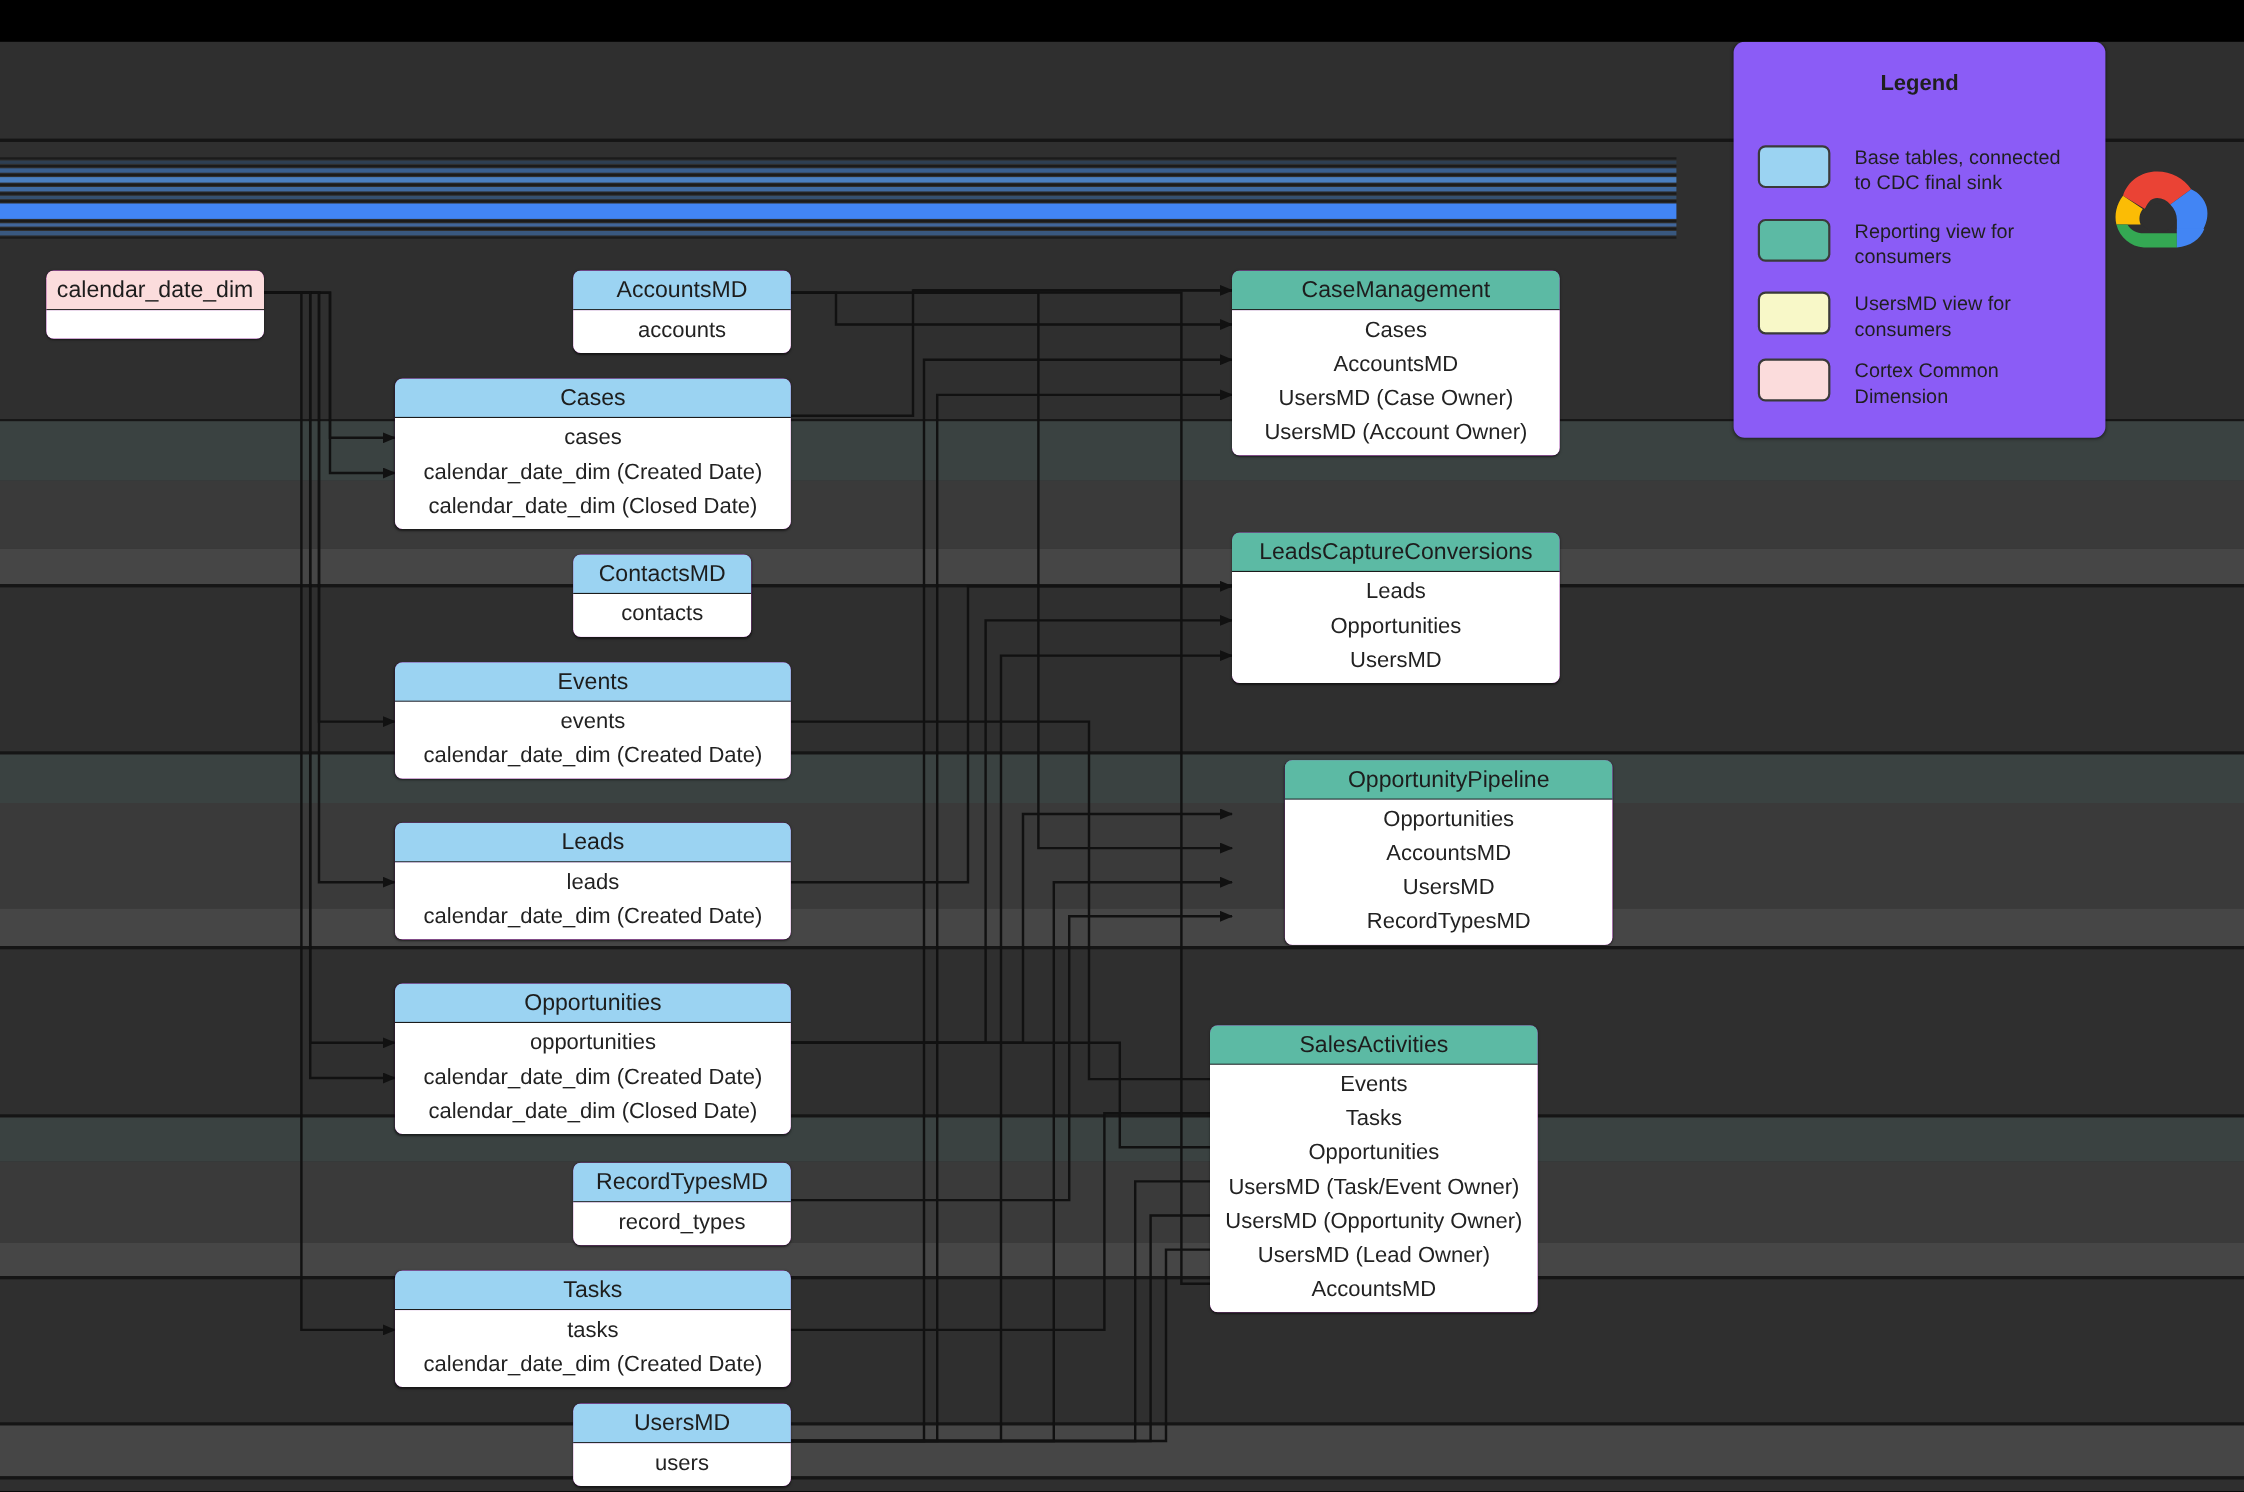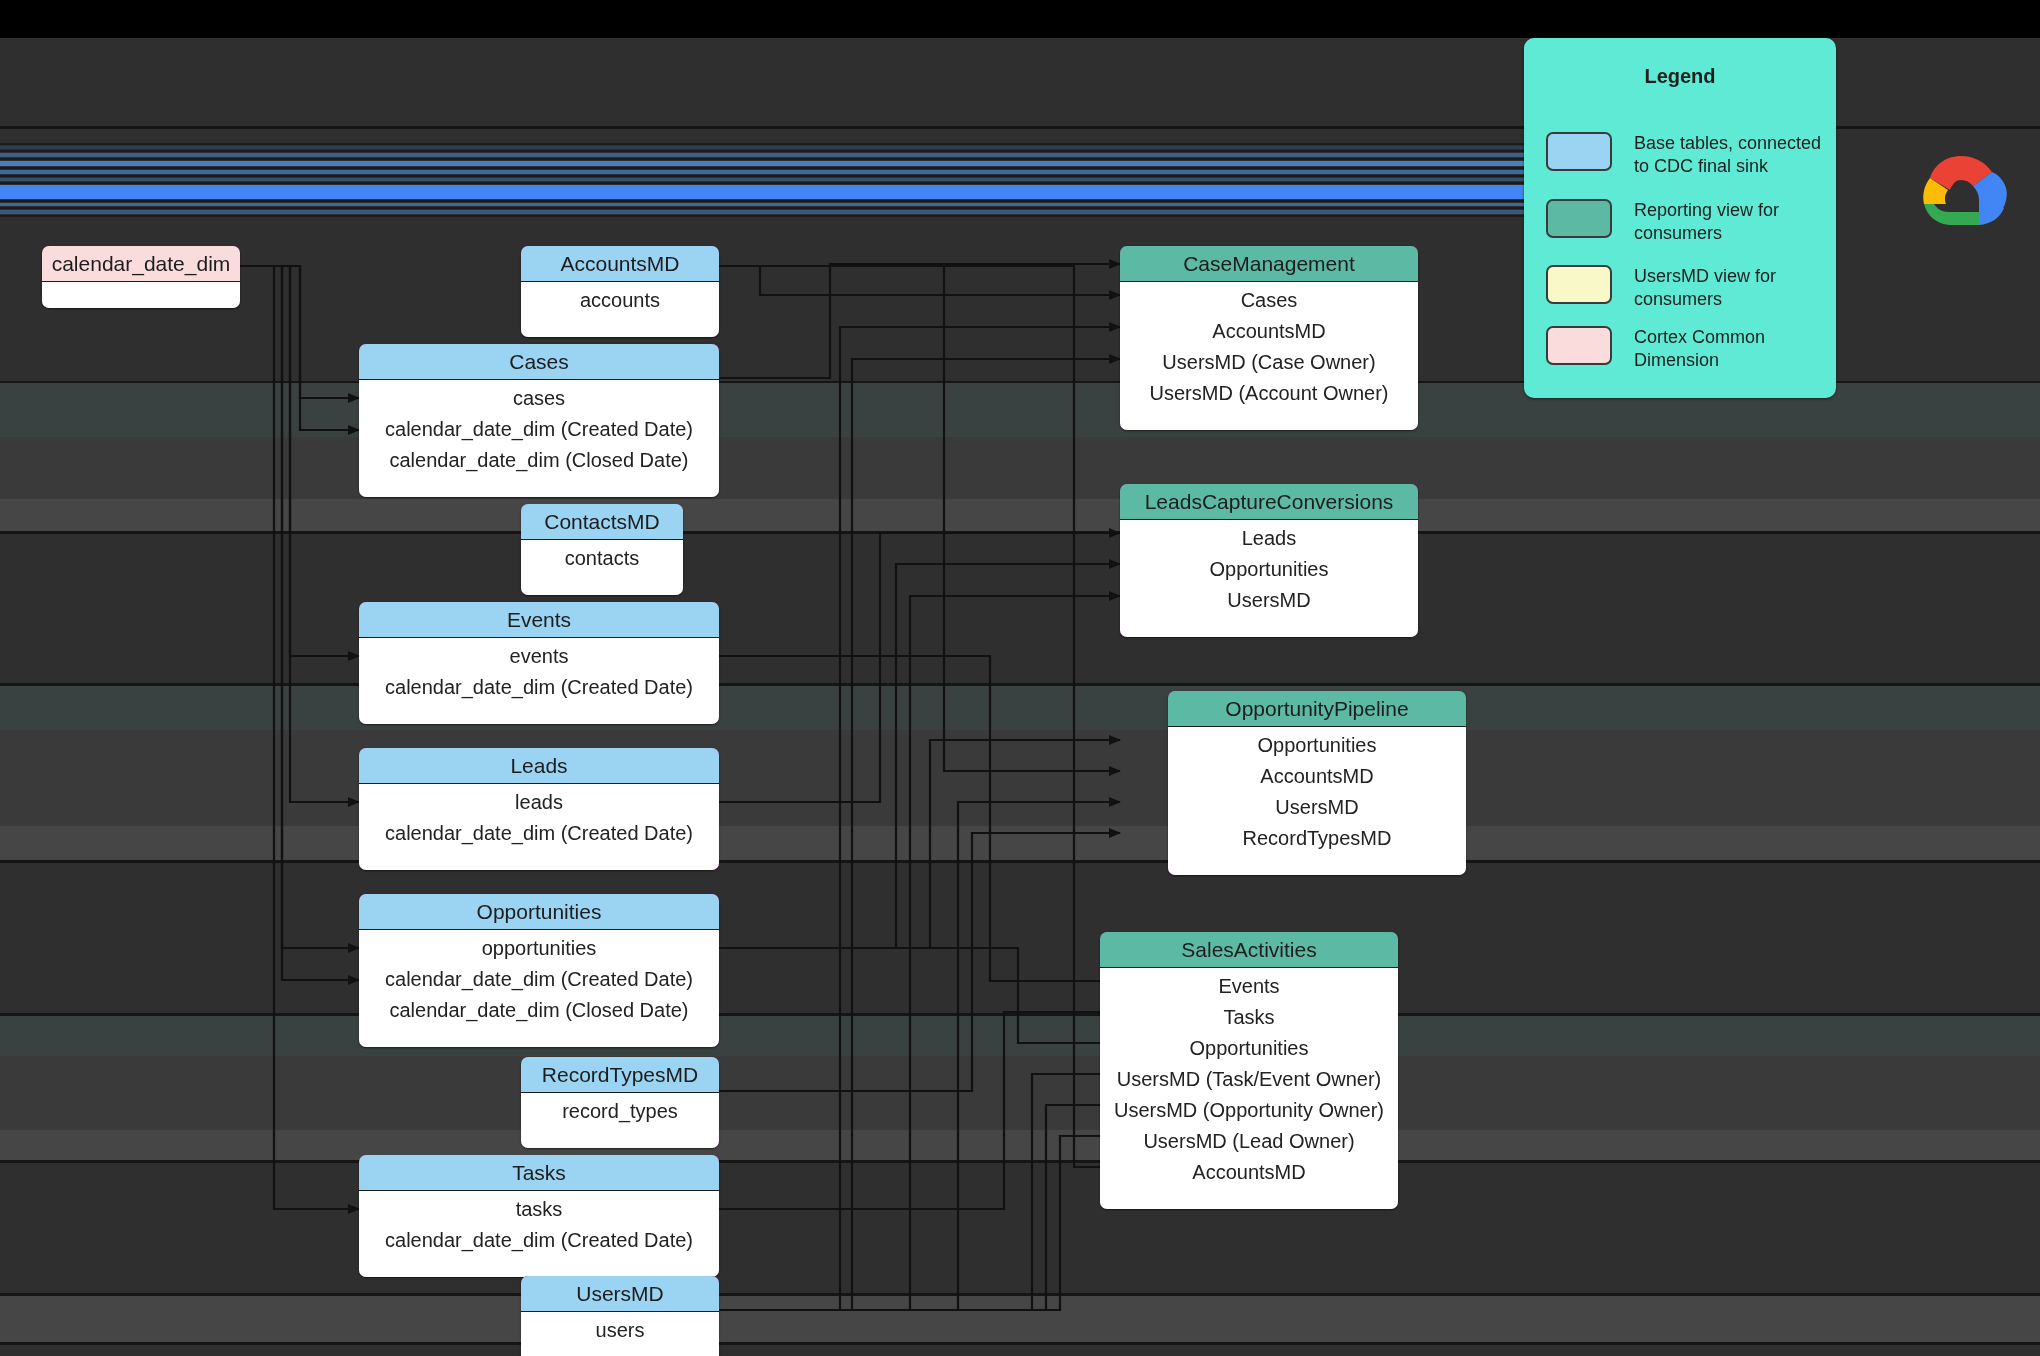--- a/index.html
+++ b/index.html
@@ -65,21 +65,21 @@
     height: 35px;
     border-bottom: 1px solid #1b1b1b;
     white-space: nowrap;
     overflow: hidden;
   }
   .node-header.blue  { background: #9bd3f2; }
   .node-header.green { background: #5cbaa4; }
   .node-header.pink  { background: #fbdcdc; }
   .node-body {
     background: #ffffff;
-    padding: 3px 0 21px 0;
+    padding: 3px 0 5px 0;
   }
   .node-body.empty { height: 26px; padding: 0; }
   .node-row {
     text-align: center;
     color: #222222;
     font-size: 20px;
     line-height: 31px;
     height: 31px;
     white-space: nowrap;
     overflow: hidden;
@@ -90,25 +90,25 @@
     position: absolute;
     left: 0; top: 0;
     width: 2040px;
     height: 1318px;
     pointer-events: none;
   }
 
   
   #legend {
     position: absolute;
-    left: 1524px;
+    left: 1576px;
     top: 0px;
-    width: 312px;
+    width: 338px;
     height: 360px;
-    background: #5eead4;
+    background: #8b5cf6;
     border-radius: 10px;
     box-shadow: 0 1px 3px rgba(0,0,0,.5);
   }
   #legend-title {
     text-align: center;
     font-size: 20px;
     font-weight: bold;
     color: #1f1f1f;
     margin-top: 27px;
   }

